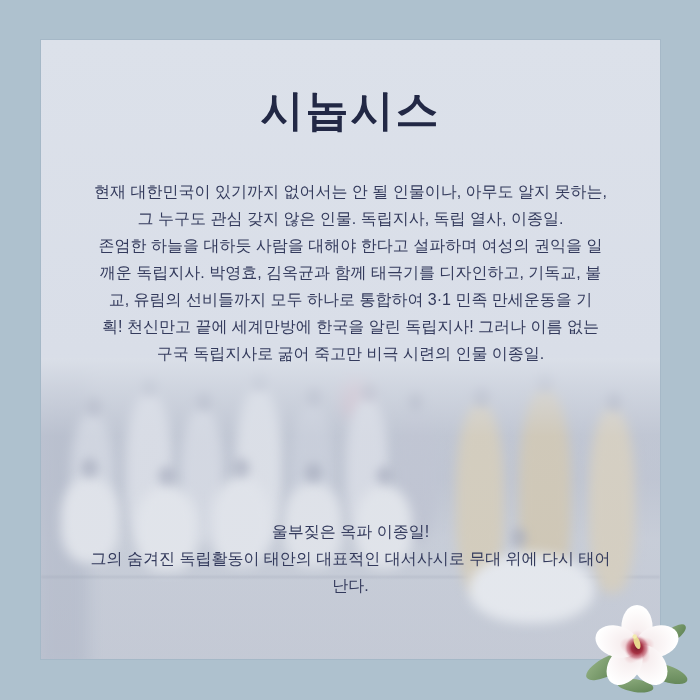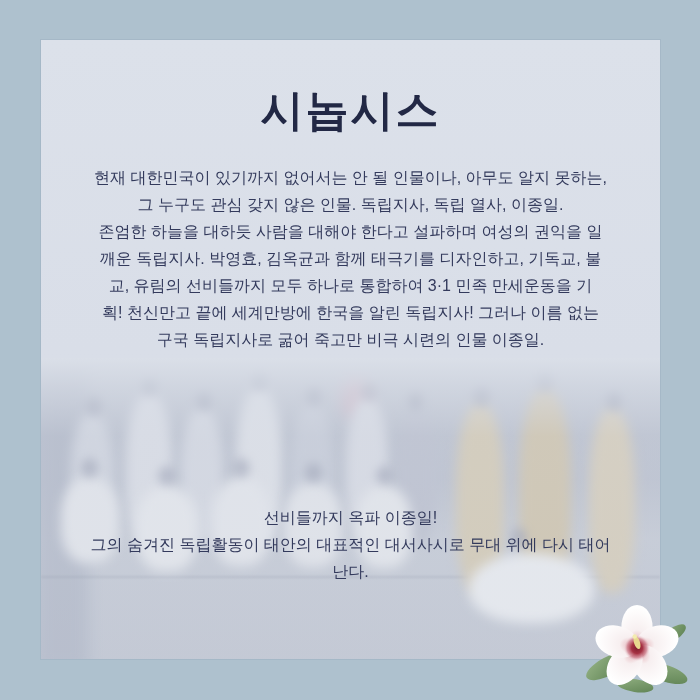--- a/index.html
+++ b/index.html
@@ -17,21 +17,21 @@
     box-shadow:0 0 0 1px rgba(150,168,186,.35);
     overflow:hidden;
   }
   .title{
     position:absolute;left:0;right:0;top:34px;margin:8px;
     text-align:center;
     font-size:43px;font-weight:bold;letter-spacing:2px;
     color:#222845;z-index:3;
   }
   .para{
-    position:absolute;left:18px;right:18px;margin:0;
+    position:absolute;left:18px;right:18px;margin:14px;
     text-align:center;white-space:pre-line;
     font-size:16px;line-height:27px;
     color:#333a5c;z-index:3;
   }
   .p1{top:124px;}
   .p2{top:330px;}
   .p3{top:464px;}
 
   
   .photo{
@@ -109,21 +109,21 @@
       <div class="hd" style="left:470px;top:170px;width:16px;height:19px;"></div>
     </div>
 
     <p class="para p1">현재 대한민국이 있기까지 없어서는 안 될 인물이나, 아무도 알지 못하는,
 그 누구도 관심 갖지 않은 인물. 독립지사, 독립 열사, 이종일.
 존엄한 하늘을 대하듯 사람을 대해야 한다고 설파하며 여성의 권익을 일
 깨운 독립지사. 박영효, 김옥균과 함께 태극기를 디자인하고, 기독교, 불
 교, 유림의 선비들까지 모두 하나로 통합하여 3·1 민족 만세운동을 기
 획! 천신만고 끝에 세계만방에 한국을 알린 독립지사! 그러나 이름 없는
 구국 독립지사로 굶어 죽고만 비극 시련의 인물 이종일.</p>
-    <p class="para p3">선비들까지 옥파 이종일!
+    <p class="para p3">울부짖은 옥파 이종일!
 그의 숨겨진 독립활동이 태안의 대표적인 대서사시로 무대 위에 다시 태어
 난다.</p>
   </div>
 
   <div class="flower" aria-hidden="true">
     <svg viewBox="0 0 120 104" width="110" height="96">
       <defs>
         <radialGradient id="pet" cx="50%" cy="85%" r="80%">
           <stop offset="0%" stop-color="#e3adb3"></stop>
           <stop offset="35%" stop-color="#f7eff0"></stop>

